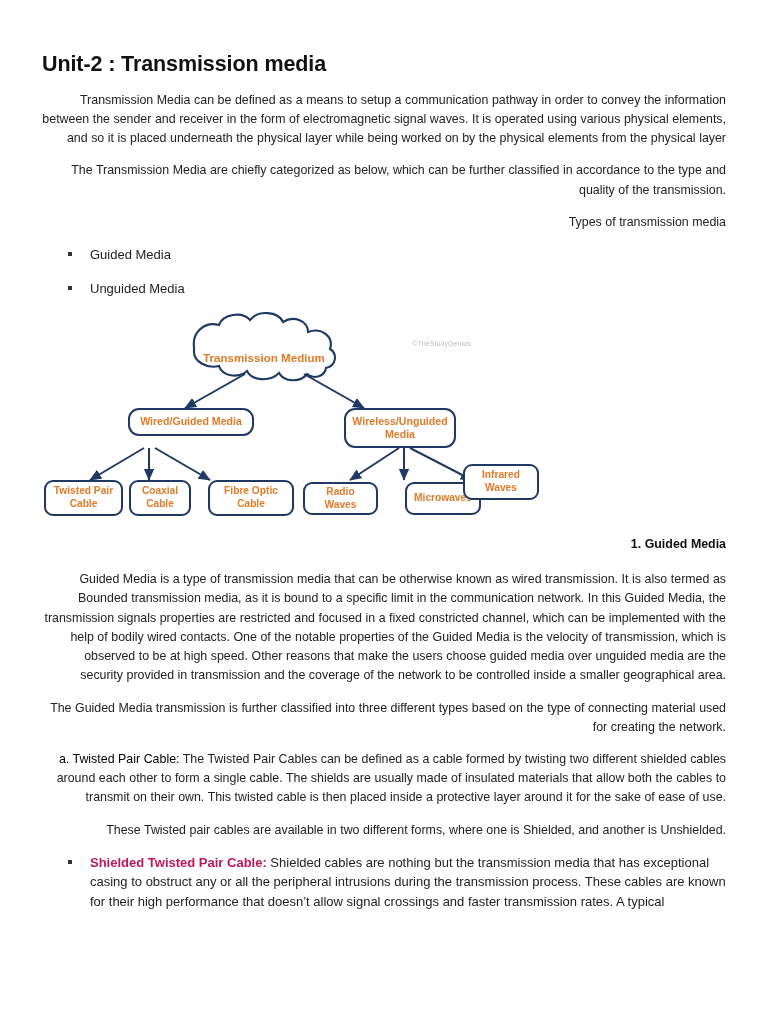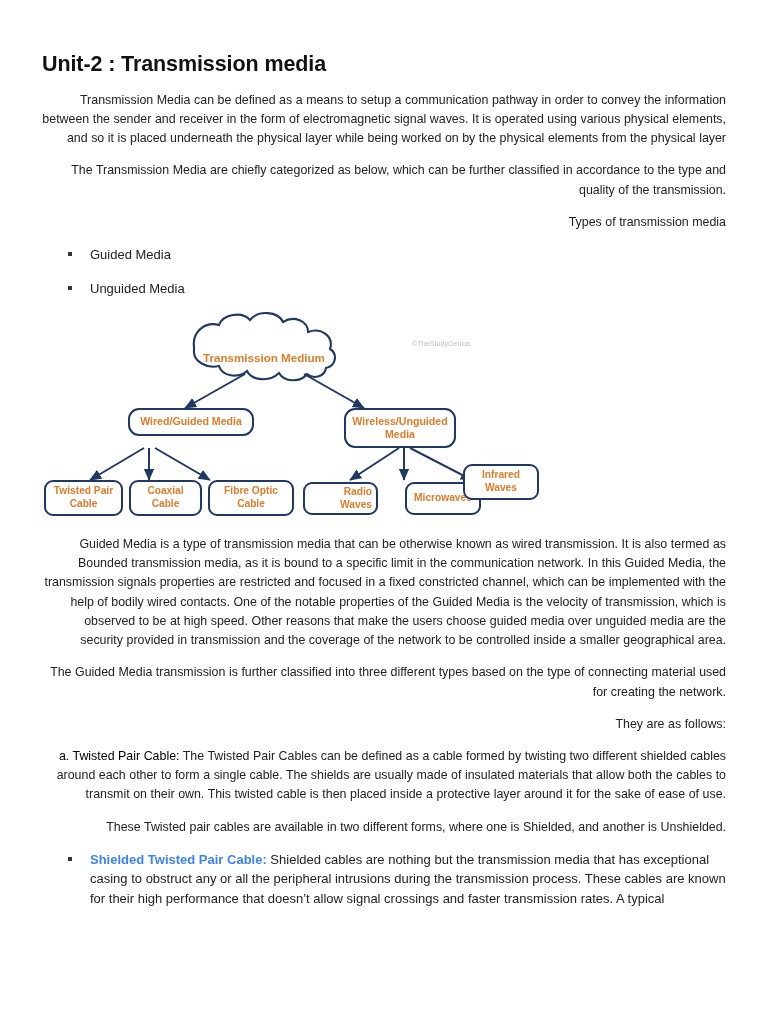--- a/index.html
+++ b/index.html
@@ -64,21 +64,21 @@
     top: 7px;
     width: 4px;
     height: 4px;
     background: #333333;
   }
   .bullets.sub li {
     margin-bottom: 14px;
   }
   .bullets li .lead {
     font-weight: bold;
-    color: #3b82f6;
+    color: #be185d;
   }
   .inline-bold {
     font-weight: normal;
     color: #000000;
   }
   
   .diagram {
     position: relative;
     width: 684px;
     height: 215px;
@@ -172,33 +172,33 @@
       </svg>
 
       <div style="position:absolute;left:152px;top:22px;width:140px;text-align:center;color:#E07B28;font-weight:bold;font-size:11.6px;margin-top:17px;">Transmission Medium</div>
 
       <div class="watermark" style="left:370px; top:28px;">©TheStudyGenius</div>
 
       <div class="node lvl2" style="left:86px;  top:96px;  width:126px; height:28px;">Wired/Guided Media</div>
       <div class="node lvl2" style="left:302px; top:96px;  width:112px; height:40px;">Wireless/Unguided Media</div>
 
       <div class="node" style="left:2px;   top:168px; width:79px; height:36px;">Twisted Pair Cable</div>
-      <div class="node" style="left:87px;  top:168px; width:73px; height:36px;">Coaxial Cable</div>
+      <div class="node" style="left:87px;  top:168px; width:62px; height:36px;">Coaxial Cable</div>
       <div class="node" style="left:166px; top:168px; width:86px; height:36px;">Fibre Optic Cable</div>
-      <div class="node" style="left:261px; top:170px; width:75px; height:33px;text-align:right;">Radio Waves</div>
+      <div class="node" style="left:261px; top:170px; width:75px; height:33px;">Radio Waves</div>
       <div class="node" style="left:343px; top:170px; width:76px; height:33px;margin-left:20px;">Microwaves</div>
       <div class="node" style="left:421px; top:152px; width:76px; height:36px;">Infrared Waves</div>
     </div>
 
+    <p class="para" style="font-weight:bold;color:#111111;margin-bottom:16px;">1. Guided Media</p>
 
     <p class="para">Guided Media is a type of transmission media that can be otherwise known as wired transmission. It is also termed as Bounded transmission media, as it is bound to a specific limit in the communication network. In this Guided Media, the transmission signals properties are restricted and focused in a fixed constricted channel, which can be implemented with the help of bodily wired contacts. One of the notable properties of the Guided Media is the velocity of transmission, which is observed to be at high speed. Other reasons that make the users choose guided media over unguided media are the security provided in transmission and the coverage of the network to be controlled inside a smaller geographical area.</p>
 
     <p class="para">The Guided Media transmission is further classified into three different types based on the type of connecting material used for creating the network.</p>
 
-    <p class="para">They are as follows:</p>
 
 
     <p class="para"><span class="inline-bold">a. Twisted Pair Cable:</span><span> The Twisted Pair Cables can be defined as a cable formed by twisting two different shielded cables around each other to form a single cable. The shields are usually made of insulated materials that allow both the cables to transmit on their own. This twisted cable is then placed inside a protective layer around it for the sake of ease of use.</span></p>
 
     <p class="para">These Twisted pair cables are available in two different forms, where one is Shielded, and another is Unshielded.</p>
 
     <ul class="bullets sub">
       <li><span class="lead">Shielded Twisted Pair Cable:</span><span> Shielded cables are nothing but the transmission media that has exceptional casing to obstruct any or all the peripheral intrusions during the transmission process. These cables are known for their high performance that doesn’t allow signal crossings and faster transmission rates. A typical</span></li>
     </ul>
 

